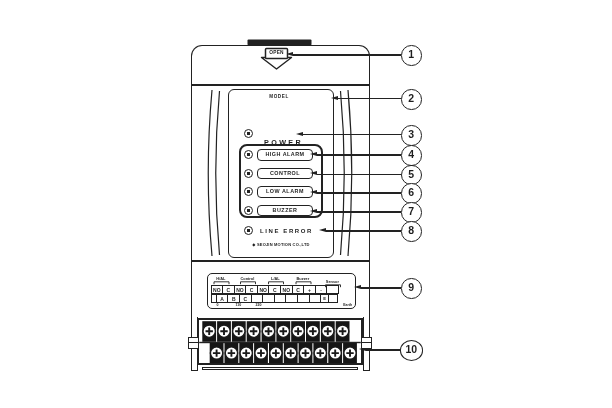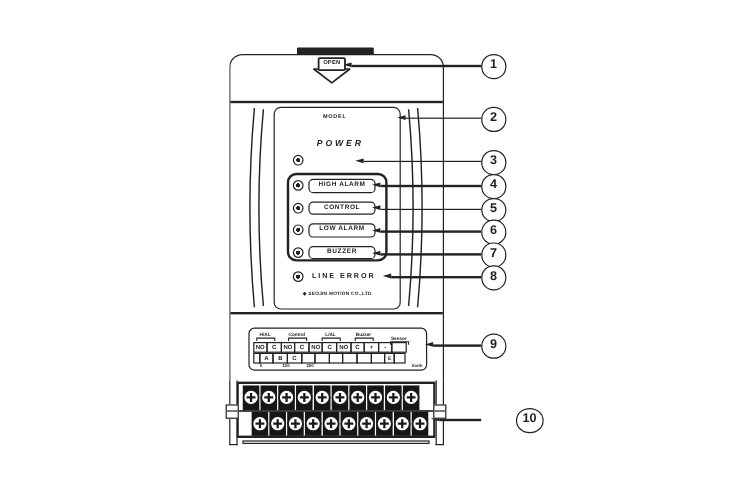--- a/index.html
+++ b/index.html
@@ -18,21 +18,21 @@
         border-left:1.2px solid #222;border-bottom:1.8px solid #222;background:#fff;}
   .open-text{left:265.5px;top:49.5px;width:22px;text-align:center;font-size:4.8px;
         font-weight:bold;letter-spacing:0.2px;z-index:11;}
   
   .panel{left:228px;top:89px;width:106px;height:169px;border:1.6px solid #222;border-radius:6px;background:#fff;}
   .model-caption{left:229px;top:94px;width:100px;text-align:center;font-size:4.6px;font-weight:bold;letter-spacing:0.6px;}
   .title{left:229px;top:104px;width:100px;text-align:center;font-size:8.5px;font-weight:bold;
          letter-spacing:0.3px;white-space:nowrap;}
   .led{width:9px;height:9px;border-radius:50%;border:1.6px solid #222;
        background:radial-gradient(circle,#222 0 1.7px,#fff 1.8px);display:block;}
-  .power-label{left:264px;top:115px;font-size:7.2px;font-weight:bold;letter-spacing:2.4px;white-space:nowrap;font-style:italic;}
+  .power-label{left:264px;top:138px;font-size:7.2px;font-weight:bold;letter-spacing:2.4px;white-space:nowrap;}
   .ind-frame{left:239px;top:144px;width:84px;height:74px;border:2.4px solid #222;border-radius:8px;}
   .ind-box{left:257px;width:56px;height:11.5px;border:1.4px solid #222;border-radius:4px;
            font-size:5.4px;font-weight:bold;letter-spacing:0.5px;text-align:center;
            line-height:9px;white-space:nowrap;}
   .line-error-label{left:260px;top:227.5px;font-size:6px;font-weight:bold;letter-spacing:1.6px;white-space:nowrap;}
   .brand-row{left:229px;top:241.5px;width:104px;text-align:center;font-size:4px;
              font-weight:bold;white-space:nowrap;letter-spacing:0.2px;}
   
   .tstrip{left:207px;top:273px;width:149px;height:36px;border:1.6px solid #222;border-radius:5px;background:#fff;}
   .grp{position:absolute;font-size:3.9px;font-weight:bold;text-align:center;white-space:nowrap;}
@@ -235,15 +235,15 @@
 
   <div class="abs co" style="left:401px;top:45px;">1</div>
   <div class="abs co" style="left:401px;top:89px;">2</div>
   <div class="abs co" style="left:401px;top:125px;">3</div>
   <div class="abs co" style="left:401px;top:145px;">4</div>
   <div class="abs co" style="left:401px;top:164.5px;">5</div>
   <div class="abs co" style="left:401px;top:183px;">6</div>
   <div class="abs co" style="left:401px;top:202px;">7</div>
   <div class="abs co" style="left:401px;top:221px;">8</div>
   <div class="abs co" style="left:401px;top:278px;">9</div>
-  <div class="abs co" style="left:399.5px;top:340px;width:23.5px;margin-left:30px;">10</div>
+  <div class="abs co" style="left:399.5px;top:340px;width:23.5px;">10</div>
 
 </div>
 
 </body></html>

